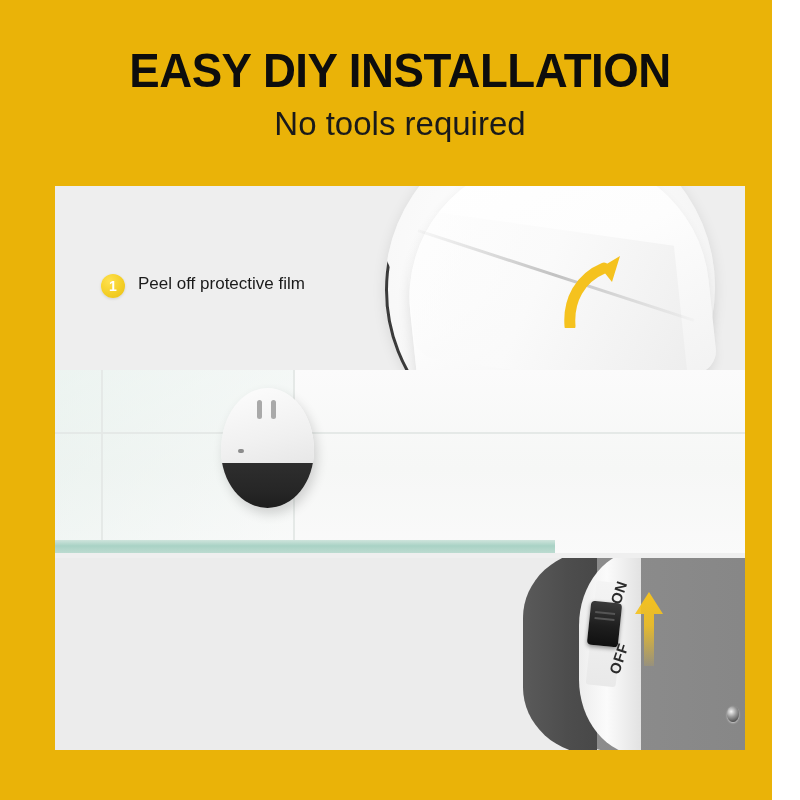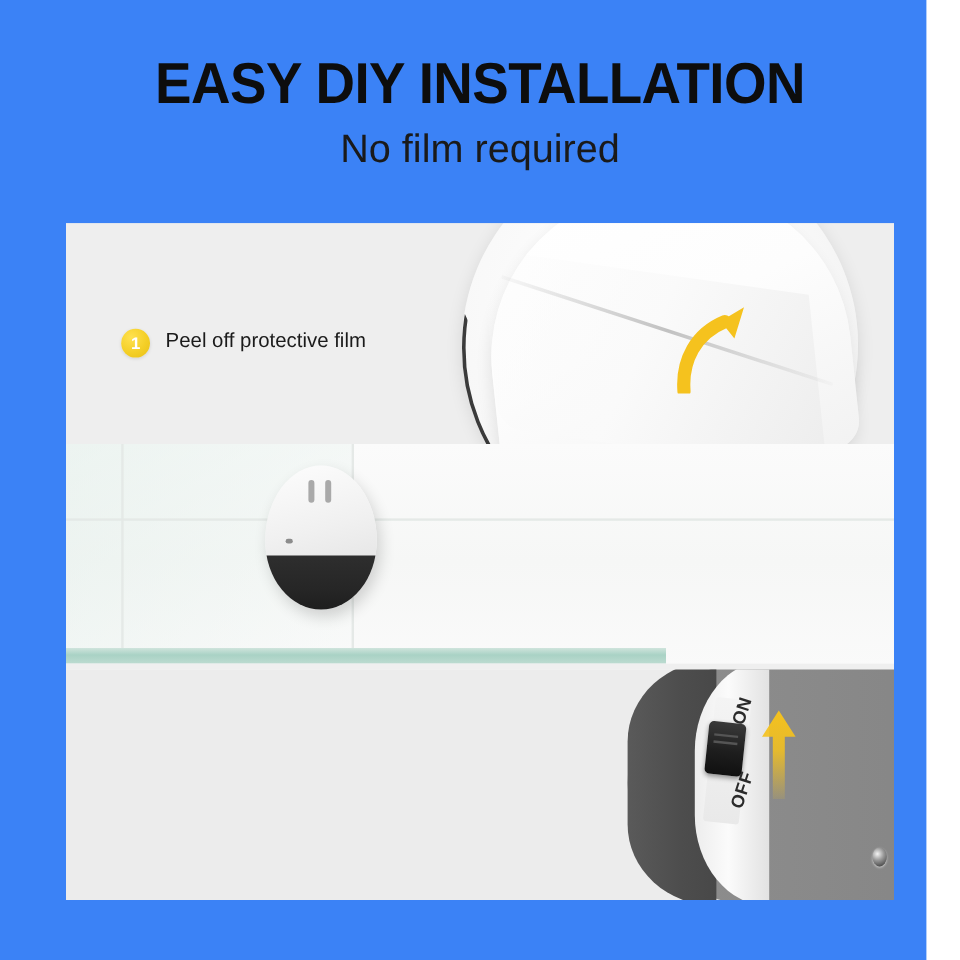--- a/index.html
+++ b/index.html
@@ -11,21 +11,21 @@
     height: 800px;
     background: #ffffff;
     font-family: "Liberation Sans", sans-serif;
     overflow: hidden;
   }
 
   .poster {
     position: relative;
     width: 772px;
     height: 800px;
-    background: #3b82f6;
+    background: #eab308;
   }
 
   
   .header {
     position: absolute;
     left: 0;
     top: 46px;
     width: 800px;
     text-align: center;
   }
@@ -354,21 +354,21 @@
 
   .cap1 { left: 46px;  top: 88px;  }
 </style>
 </head>
 <body>
 
 <div class="poster">
 
   <div class="header">
     <div class="headline">EASY DIY INSTALLATION</div>
-    <div class="subtitle">No film required</div>
+    <div class="subtitle">No tools required</div>
   </div>
 
   <div class="board">
 
     <div class="panel1">
       <div class="disc"></div>
       <div class="disc-rim"></div>
       <div class="film"></div>
       <div class="film-fold"></div>
       <div class="film-edge"></div>

